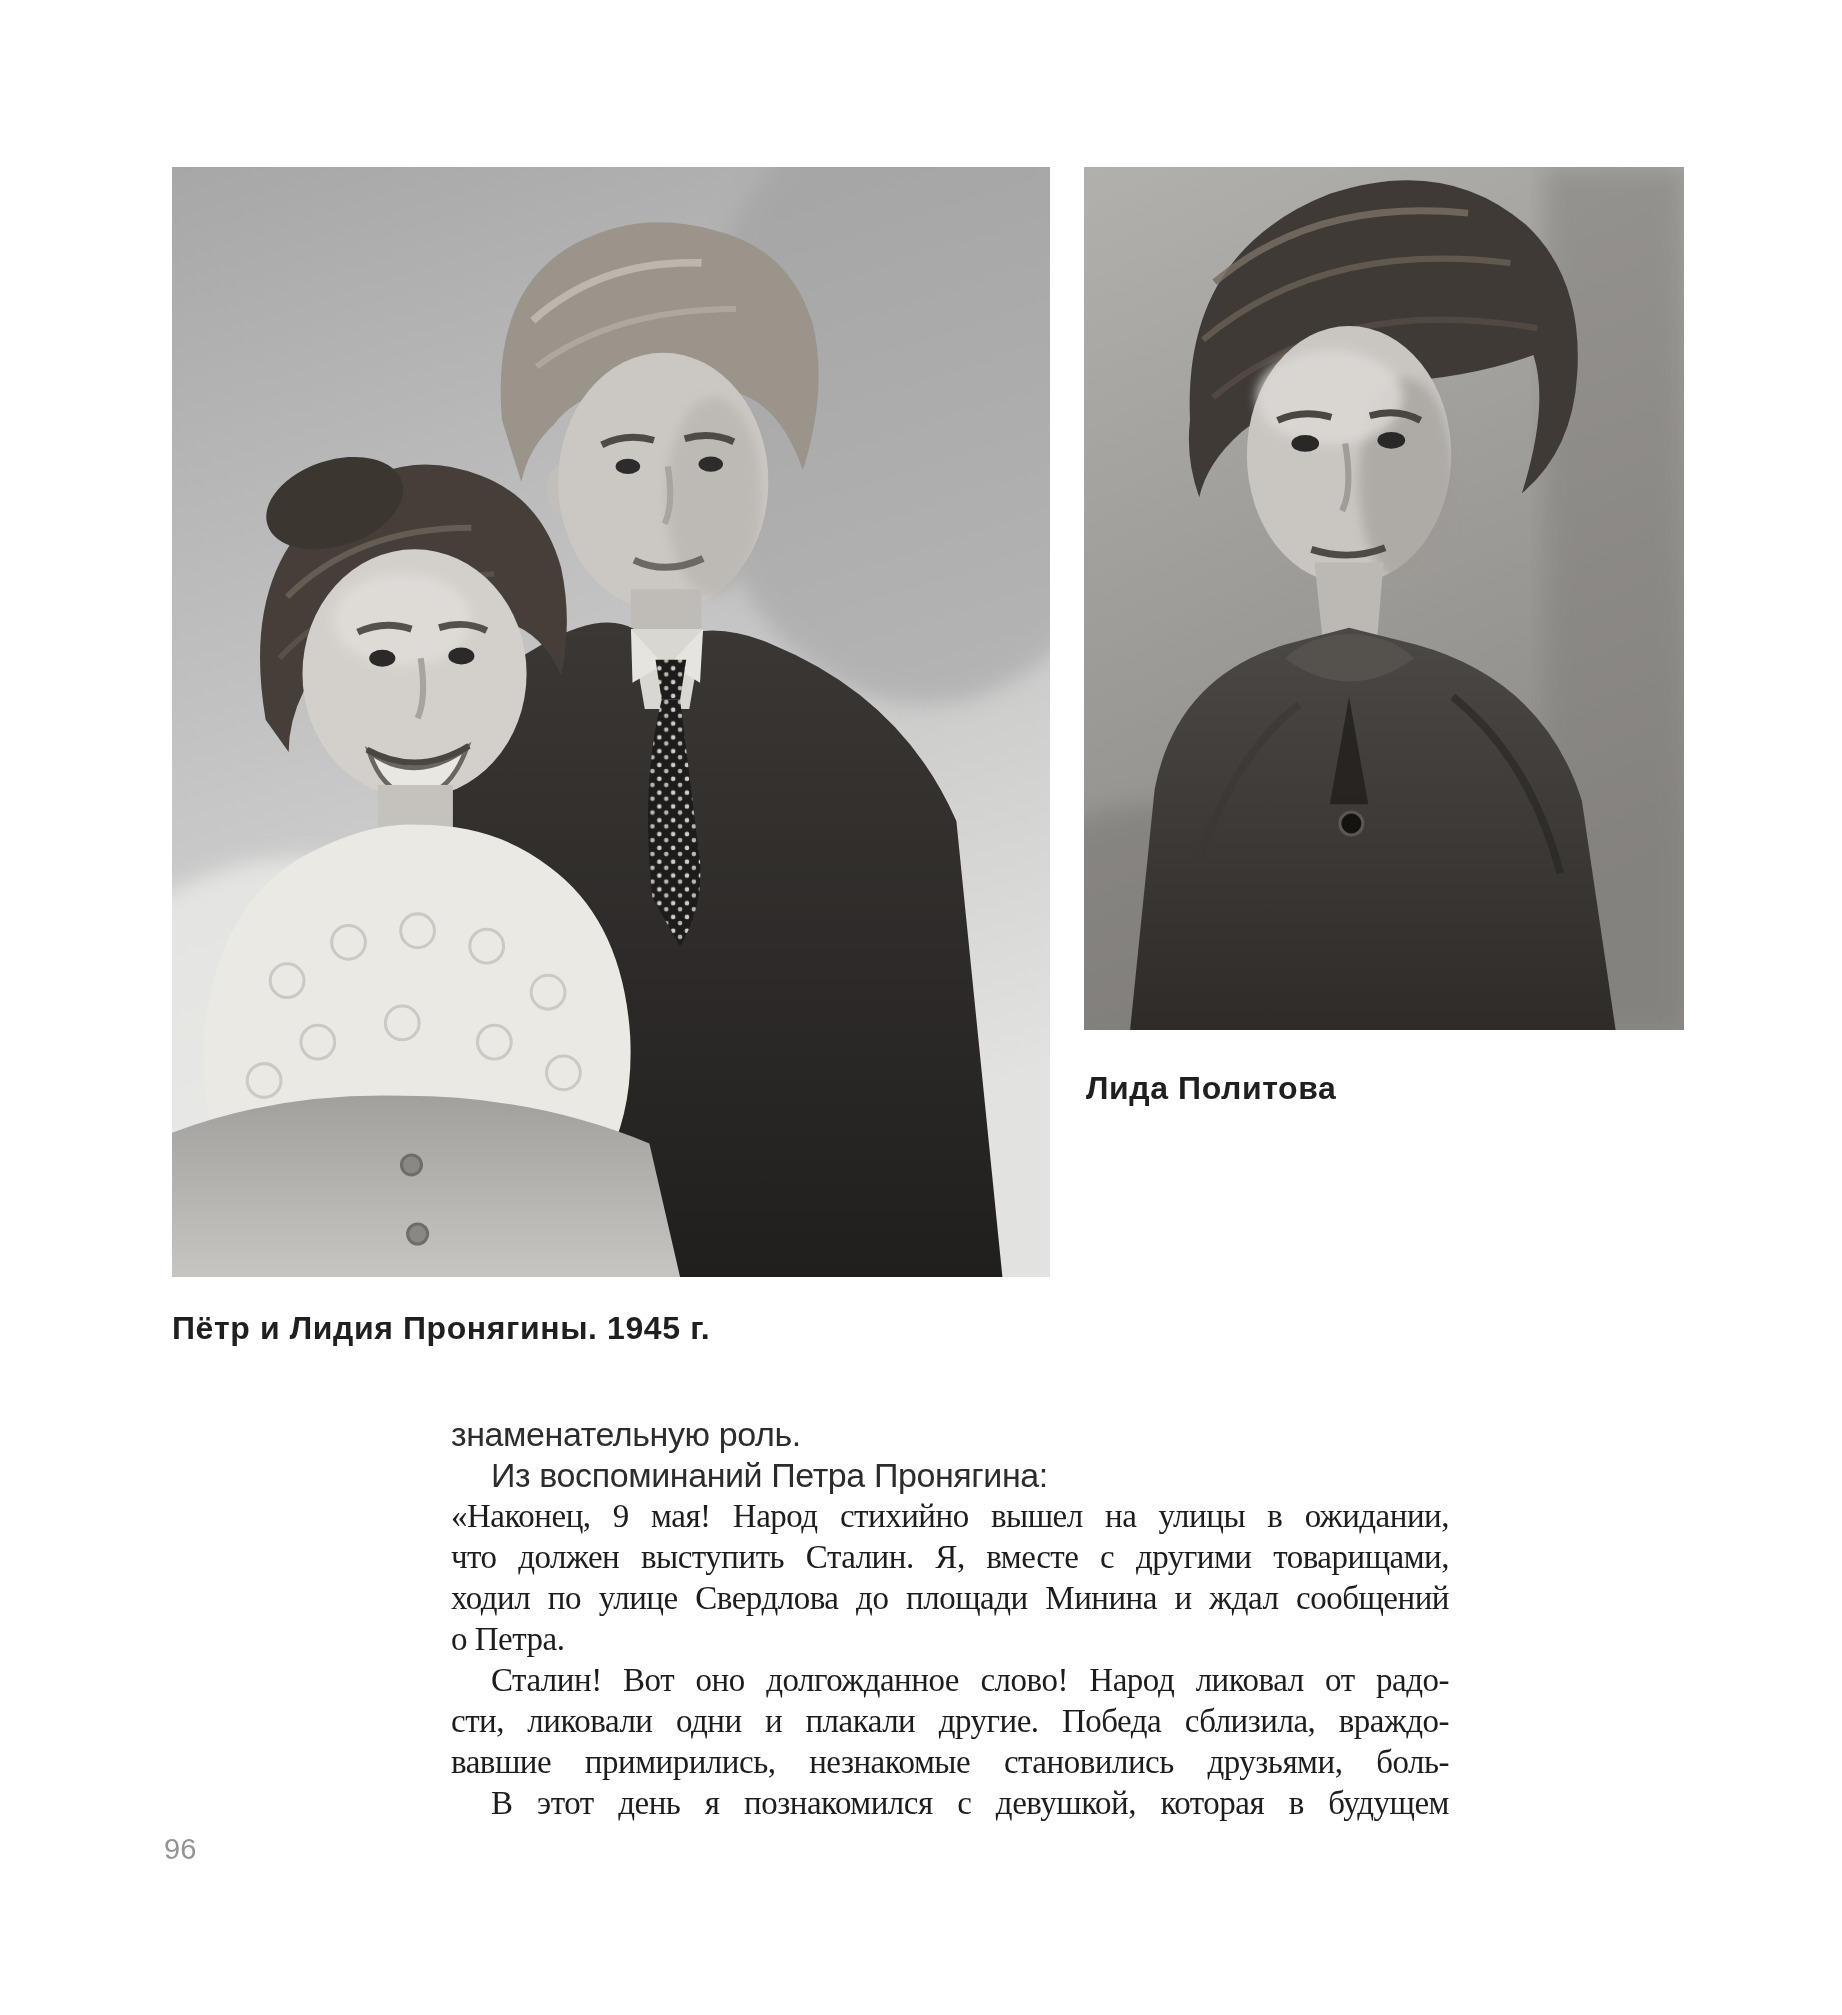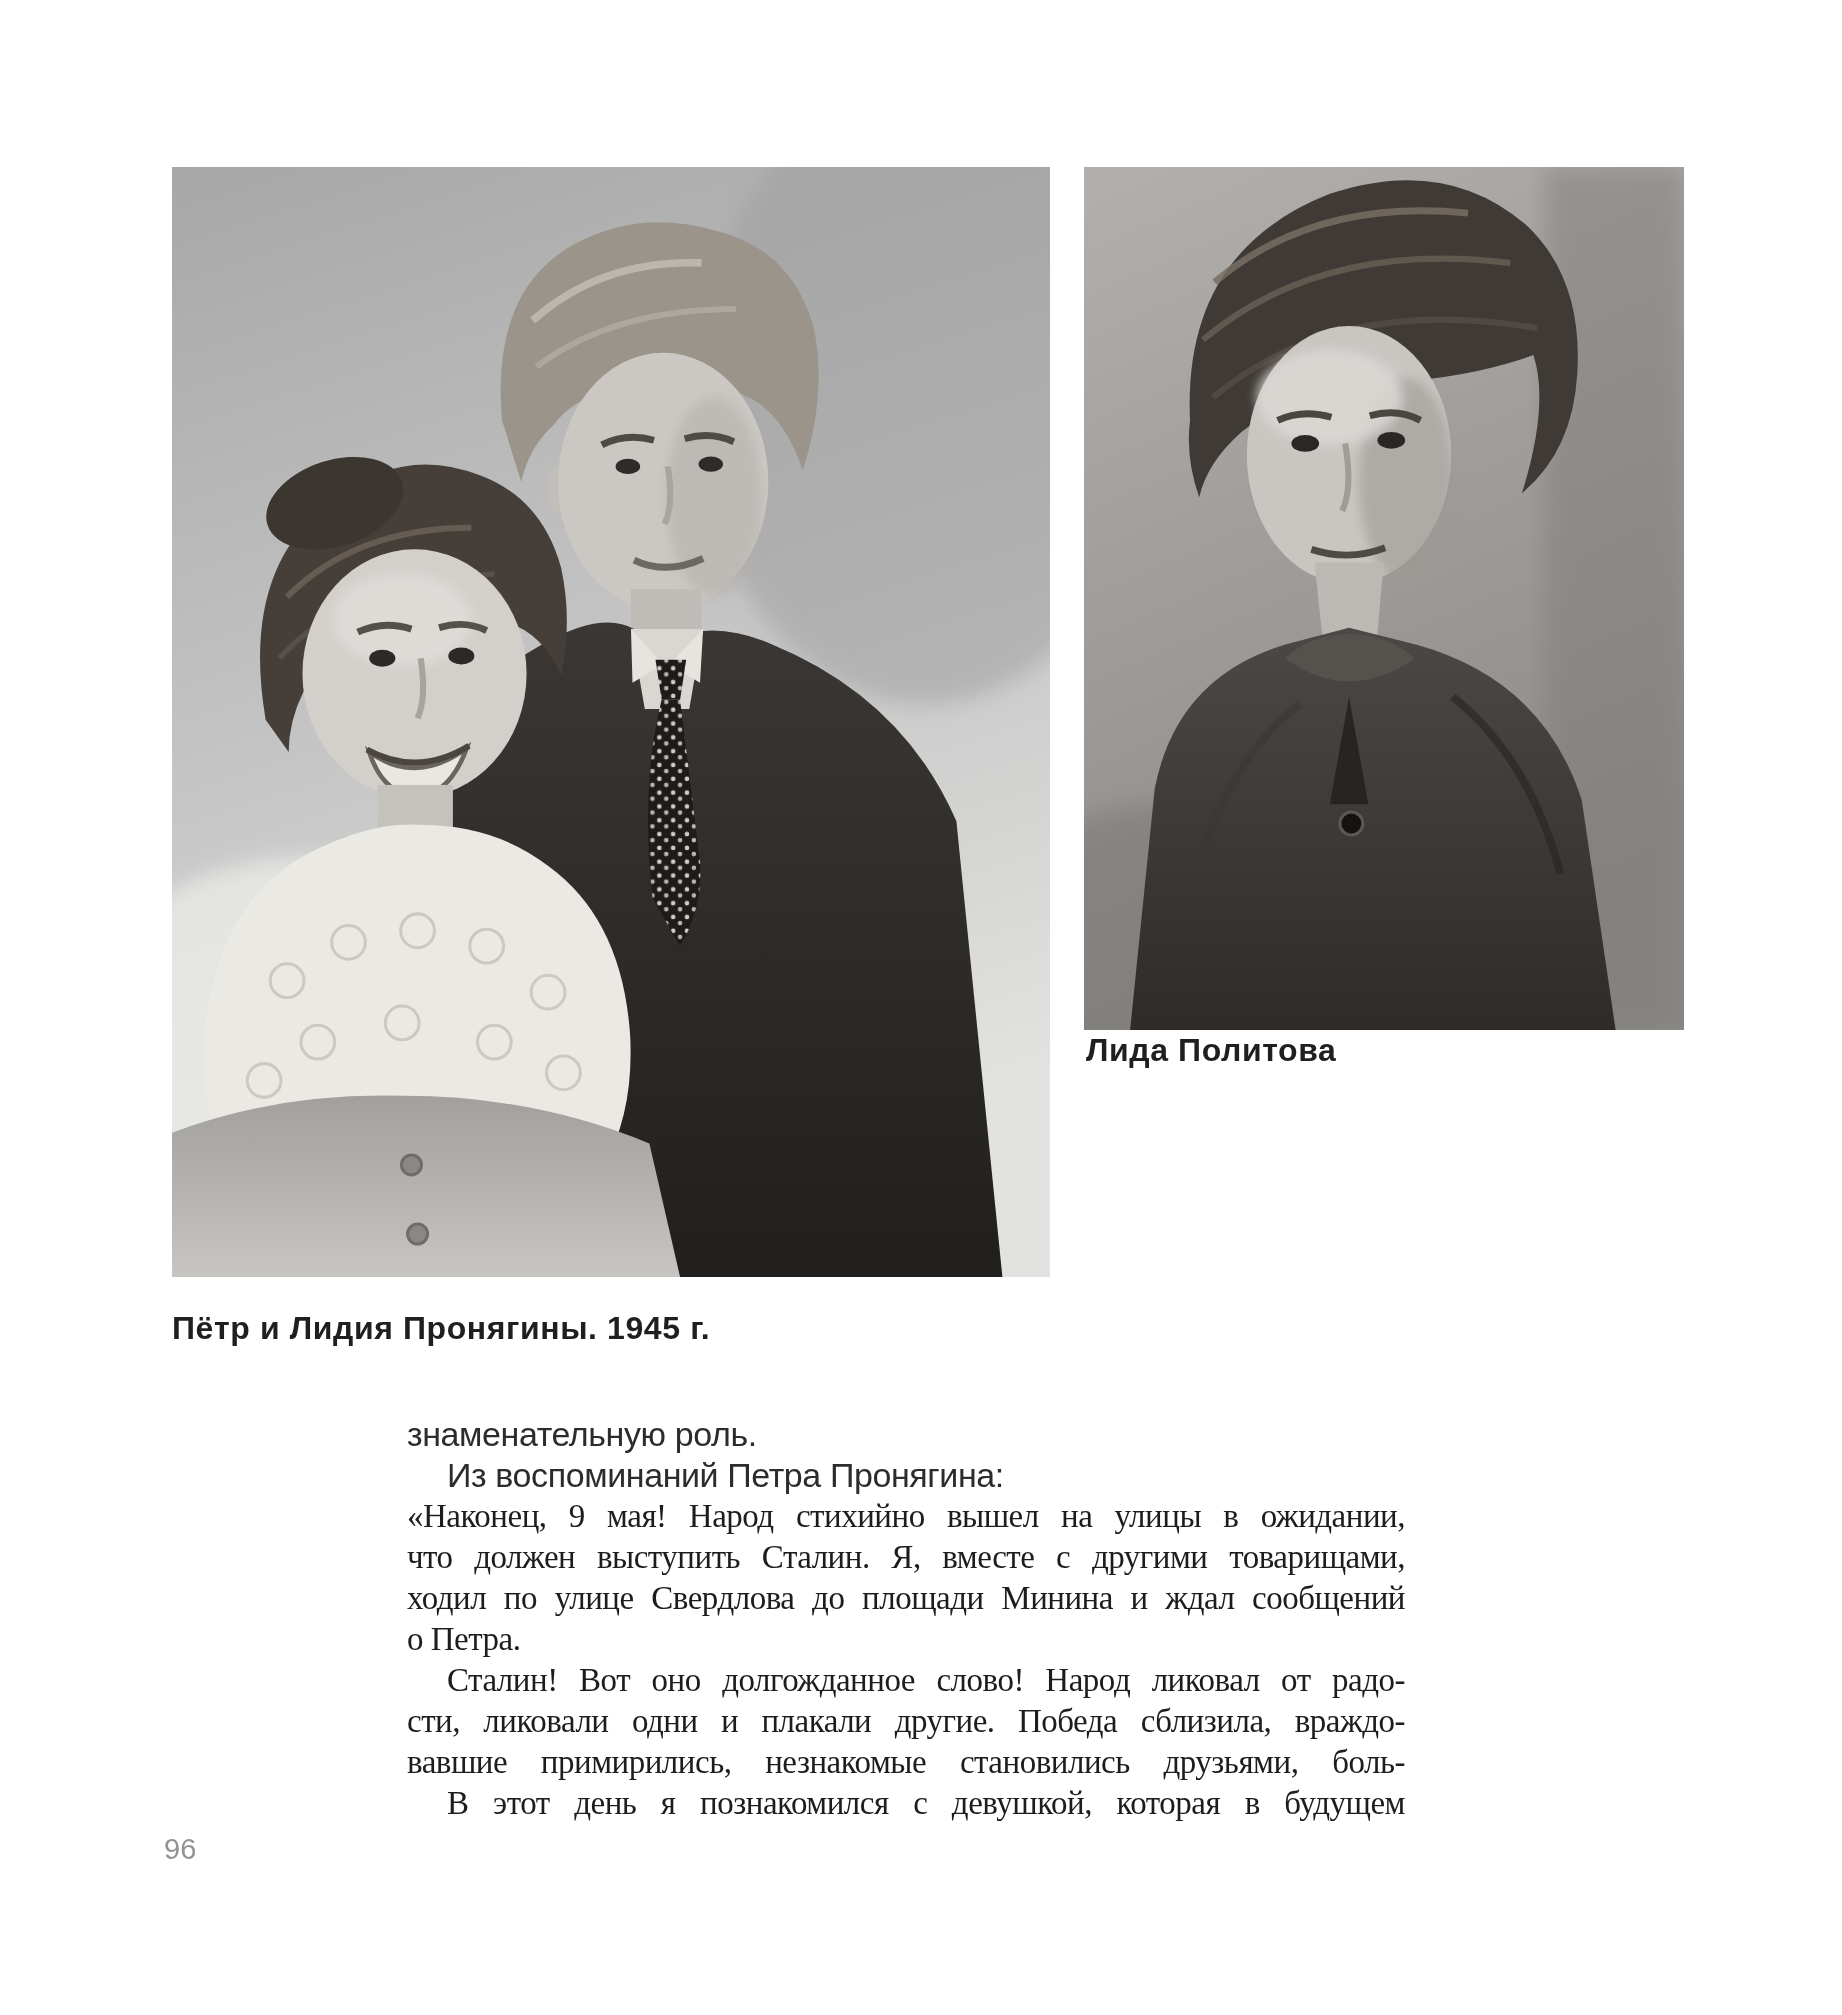--- a/index.html
+++ b/index.html
@@ -15,23 +15,23 @@
   .photo svg { display:block; width:100%; height:100%; }
   .photo-left  { left:172px; top:167px;  width:878px; height:1110px; }
   .photo-right { left:1084px; top:167px; width:600px;  height:863px; }
 
   .caption {
     position:absolute; font-weight:700; font-size:32px; line-height:37px;
     letter-spacing:0.6px; color:#211f1e;
     font-family:"Liberation Sans", sans-serif; white-space:nowrap;
   }
   .caption-left  { left:172px;  top:1310px; }
-  .caption-right { left:1086px; top:1032px; }
-
-  .text-block { position:absolute; left:407px; top:1414px; width:998px; }
+  .caption-right { left:1086px; top:1070px; }
+
+  .text-block { position:absolute; left:451px; top:1414px; width:998px; }
   .tl { height:41px; line-height:41px; white-space:normal; }
   .tl.sans {
     font-family:"Liberation Sans", sans-serif;
     font-size:34px; color:#2e2c2b; letter-spacing:-0.4px;
   }
   .tl.serif {
     font-family:"Liberation Serif", serif; font-weight:400;
     font-size:33px; color:#1f1d1c; letter-spacing:-0.5px;
   }
   .tl.ind  { text-indent:40px; }

